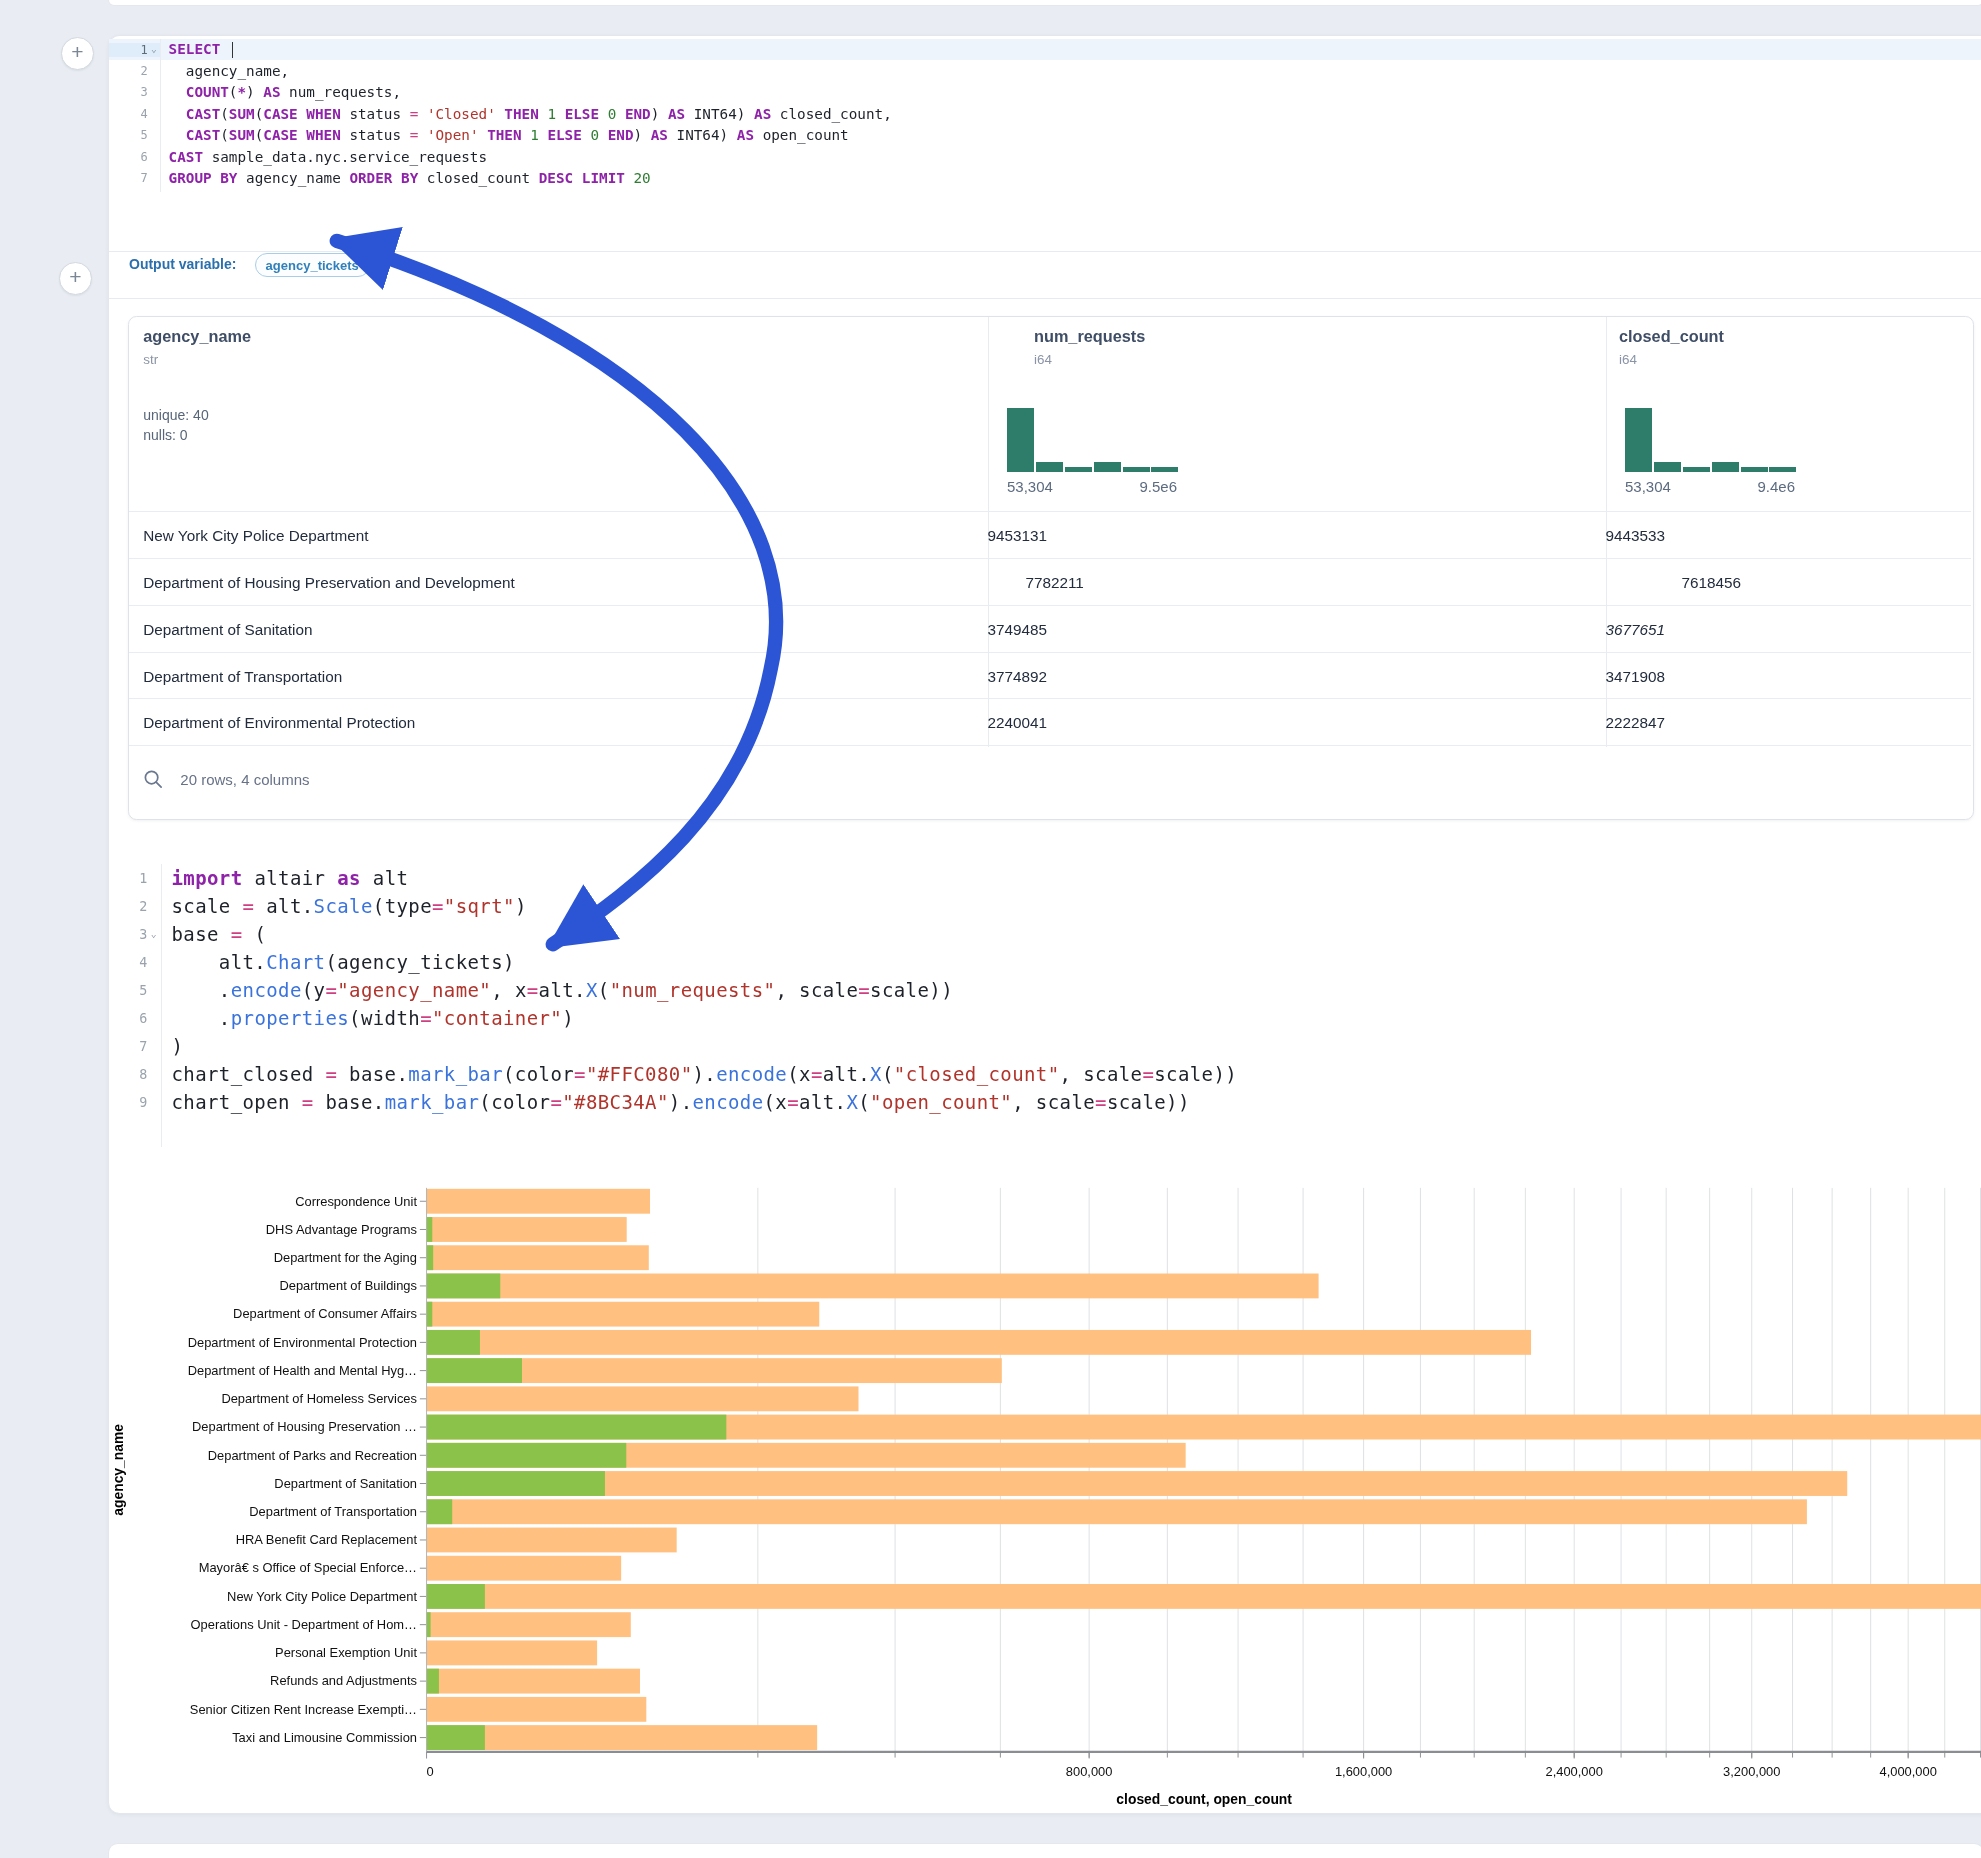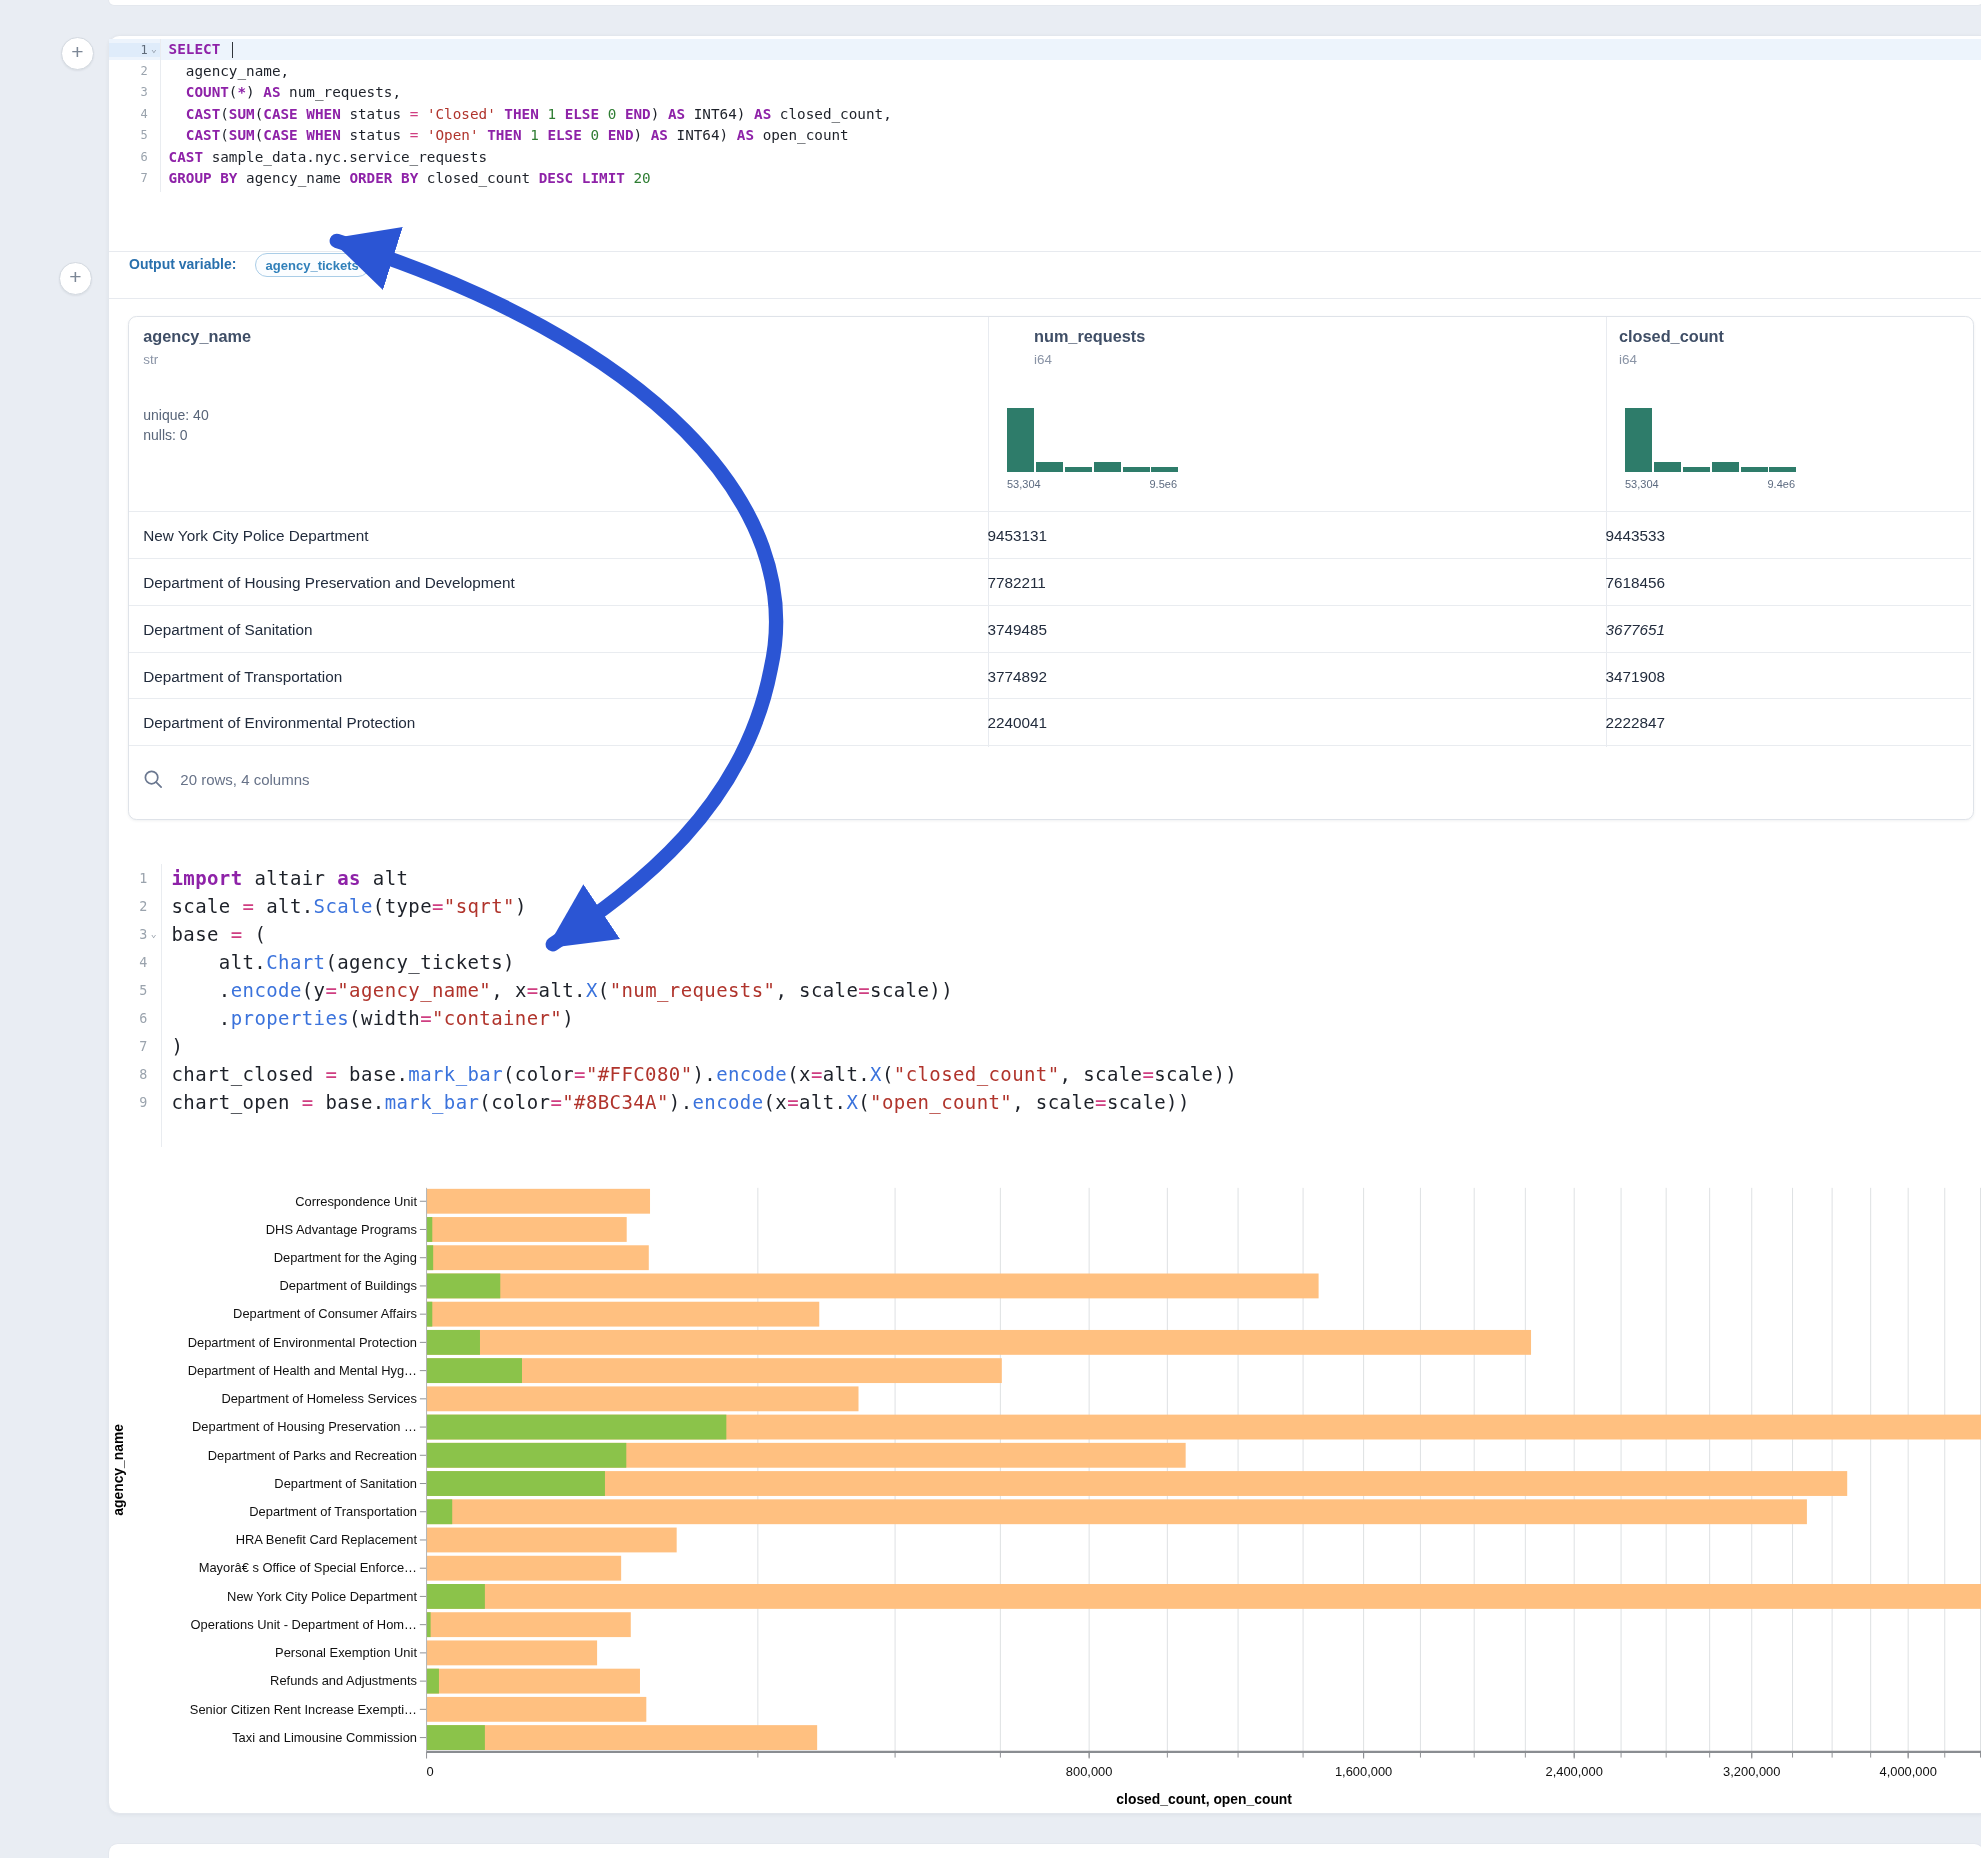--- a/index.html
+++ b/index.html
@@ -36,21 +36,21 @@
   .row-divider{left:0;width:1873px;height:1px;background:#e7eaef;}
   #output-row-label{font-size:14px;font-weight:bold;color:#2970ad;}
   #output-pill{width:115px;height:24px;border:1px solid #aacde7;border-radius:12.4px;background:#fbfdff;color:#3180ba;font-size:13px;font-weight:bold;line-height:23px;padding-left:9.6px;overflow:hidden;white-space:nowrap;box-sizing:border-box;cursor:pointer;}
   
   #table-card{left:19px;top:280px;width:1844px;height:502px;background:#fff;border:1px solid #dfe3e9;border-radius:8.6px;box-shadow:0 1px 2.9px rgba(40,50,70,.07);overflow:hidden;}
   .col-name{font-size:16.3px;font-weight:bold;color:#3f4e66;}
   .col-type{font-size:13.4px;color:#8a94a6;}
   .col-stat{font-size:14px;color:#586579;}
   .hist{display:flex;align-items:flex-end;gap:1.9px;}
   .hist-bar{width:27px;}
-  .hist-lab{font-size:11px;color:#5d6b80;}
+  .hist-lab{font-size:15px;color:#5d6b80;}
   .col-sep{width:1px;background:#e8ebf0;}
   .t-row{left:0;width:1842px;height:47px;border-top:1px solid #e9ecf0;display:flex;align-items:center;}
   .t-cell-name{font-size:15.3px;color:#222c3d;padding-left:14.3px;flex:0 0 845px;box-sizing:border-box;}
   .t-cell-num{font-size:15.3px;color:#222c3d;box-sizing:border-box;}
   #table-footer-text{font-size:15px;color:#677288;}
   
   #chart-svg text{font-family:"Liberation Sans",sans-serif;}
   .ax-lab{font-size:13.5px;fill:#111;}
   .ax-title{font-size:14.5px;font-weight:bold;fill:#000;}
 </style>
@@ -123,21 +123,21 @@
           <div class="col-name">closed_count</div>
           <div class="col-type" style="margin-top: 6.7px;">i64</div>
         </div>
       </div>
     <div id="table-rows">
         <div class="t-row abs" style="top: 194px;">
           <div class="t-cell-name">New York City Police Department</div>
           <div class="t-cell-num" style="flex: 0 0 618px; padding-left: 13.4px;">9453131</div>
           <div class="t-cell-num" style="padding-left: 13.4px;">9443533</div>
         </div>
-        <div class="t-row abs" style="top: 241px;">
+        <div class="t-row abs" style="top: 241px; gap: 38px;">
           <div class="t-cell-name">Department of Housing Preservation and Development</div>
           <div class="t-cell-num" style="flex: 0 0 618px; padding-left: 13.4px;">7782211</div>
           <div class="t-cell-num" style="padding-left: 13.4px;">7618456</div>
         </div>
         <div class="t-row abs" style="top: 288px;">
           <div class="t-cell-name">Department of Sanitation</div>
           <div class="t-cell-num" style="flex: 0 0 618px; padding-left: 13.4px;">3749485</div>
           <div class="t-cell-num" style="padding-left: 13.4px; font-style: italic;">3677651</div>
         </div>
         <div class="t-row abs" style="top: 335px;">

